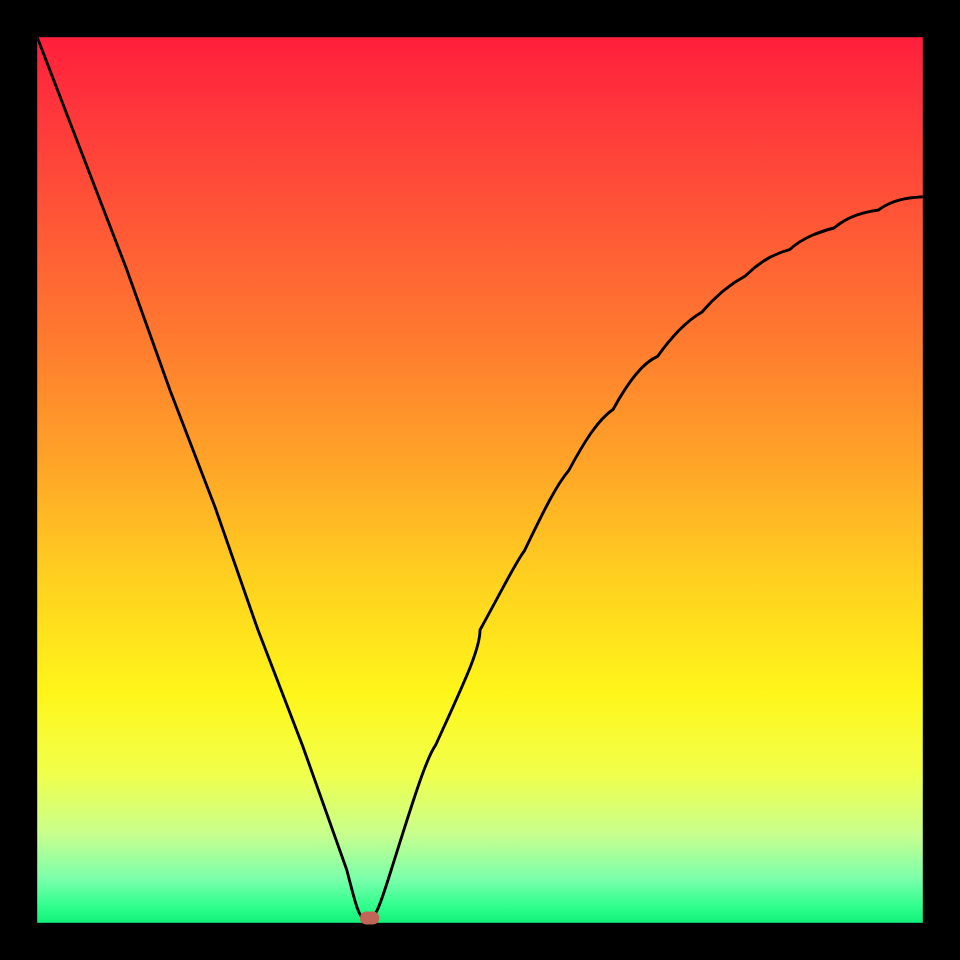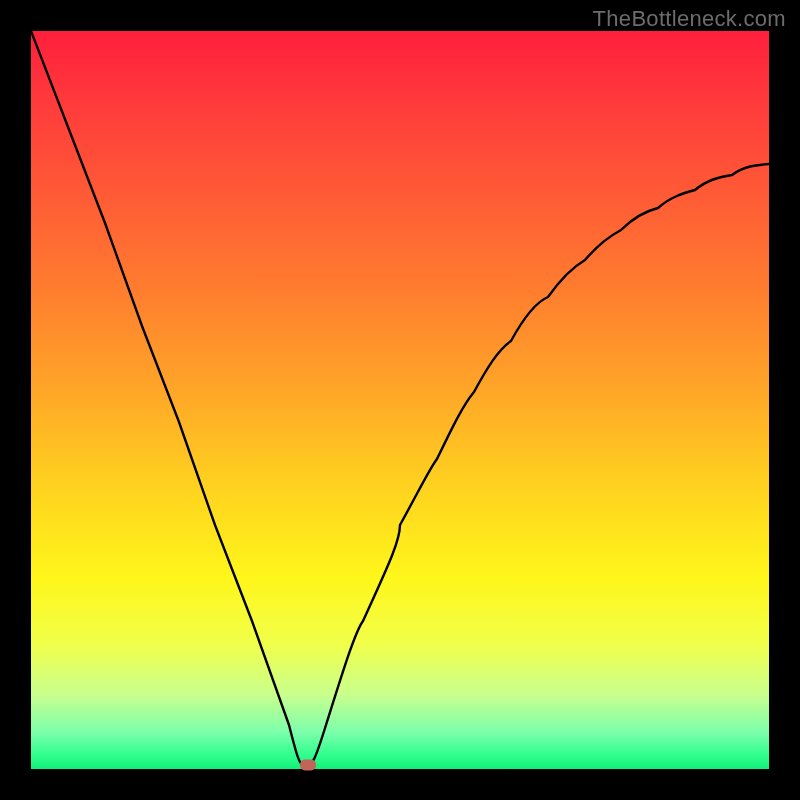--- a/index.html
+++ b/index.html
@@ -72,14 +72,13 @@
 
   <div class="plot-area">
 
     <svg class="curve" viewBox="0 0 738 738" preserveAspectRatio="none">
       <path d="M 0 0 L 37 96 L 74 192 L 111 295 L 148 391 L 184 494 L 221 590 L 258 694 C 265 721 268 734 273 735 C 282 735 284 729 295 694 C 312 640 324 601 332 590 C 357 535 369 510 369 494 C 391 454 399 437 406 428 C 421 397 432 374 443 361 C 456 337 467 319 480 310 C 492 288 505 271 517 266 C 529 249 542 236 554 229 C 565 216 577 206 590 199 C 602 187 615 180 627 177 C 639 166 653 162 664 159 C 676 149 688 146 701 144 C 713 135 725 134 738 133" fill="none" stroke="#000" stroke-width="2.4" stroke-linejoin="round" stroke-linecap="round"></path>
     </svg>
 
     <div class="marker" style="left: 277px; top: 734px;"></div>
   </div>
 
-  <div class="watermark">TheBottleneck.com</div>
 </div>
 
 </body></html>

